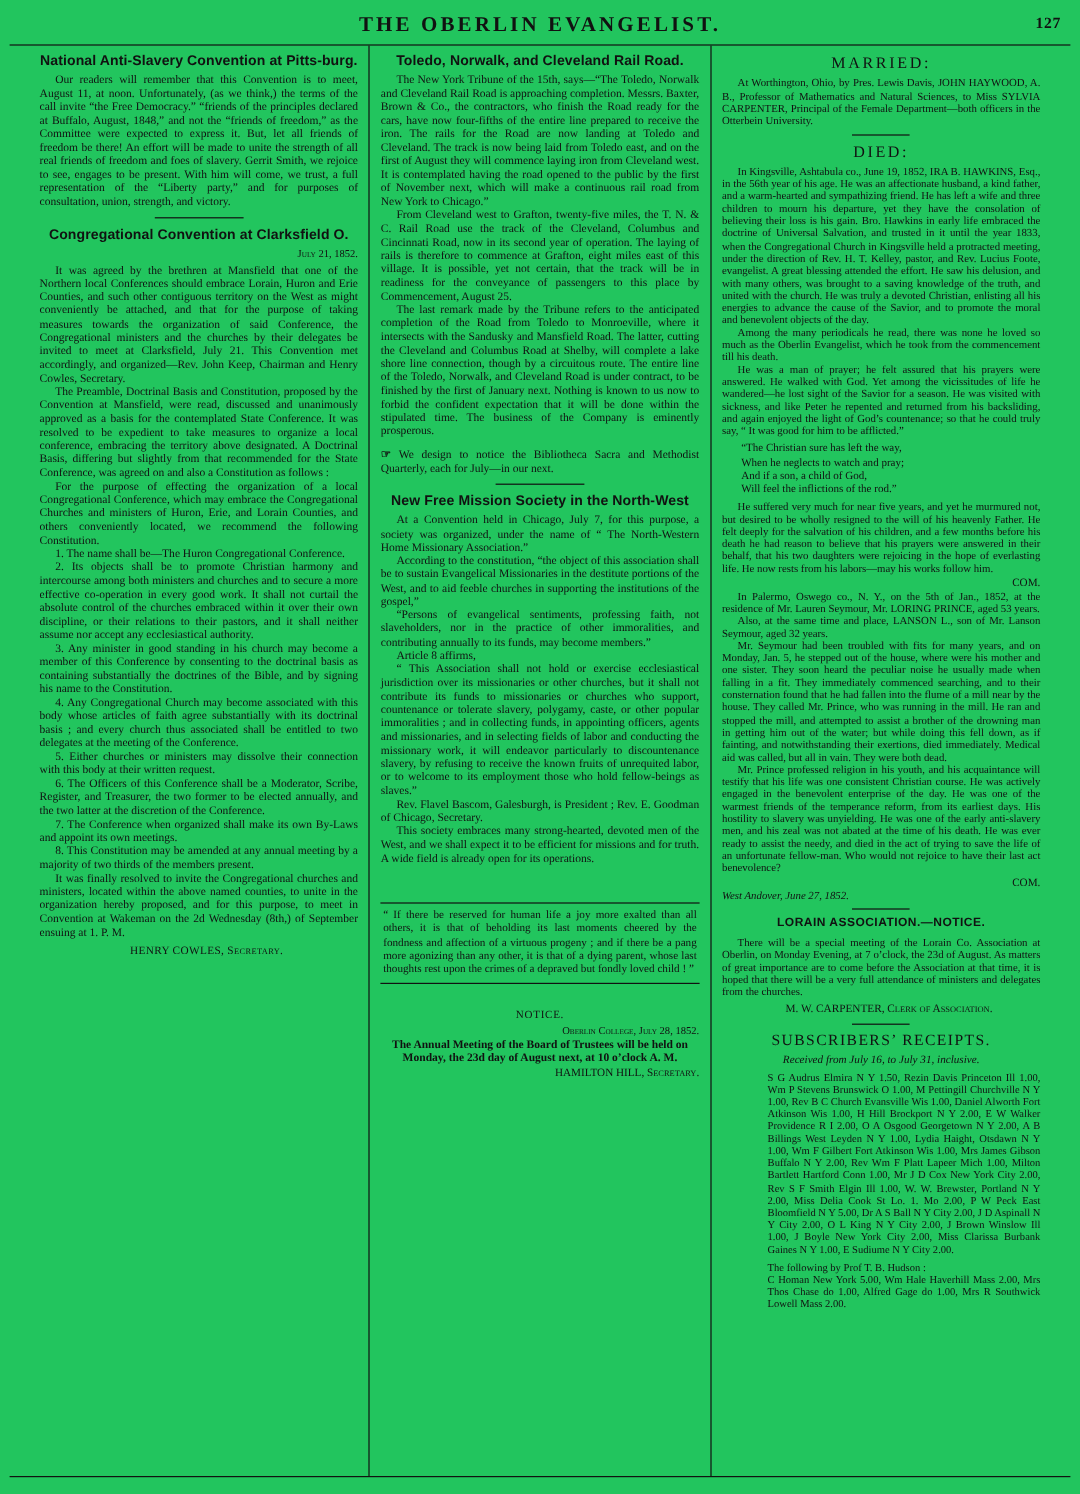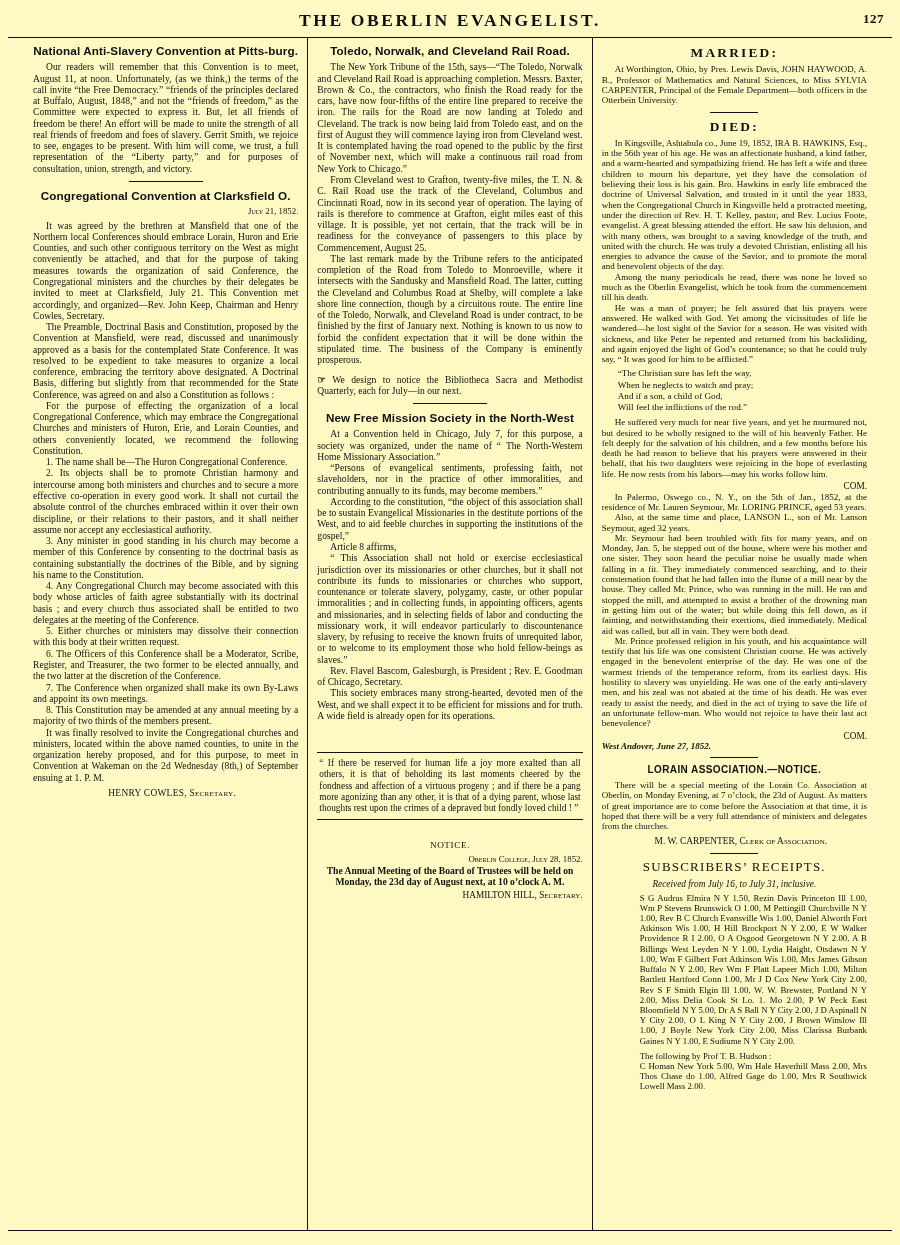--- a/index.html
+++ b/index.html
@@ -14,21 +14,21 @@
     color: #111;
     position: relative;
     overflow: hidden;
   }
   .page {
     width: 900px;
     height: 1245px;
     position: relative;
     padding: 0;
     box-sizing: border-box;
-    background: #fef9c3;
+    background: #22c55e;
   }
   
   .masthead {
     text-align: center;
     padding-top: 10px;
     padding-bottom: 2px;
     position: relative;
   }
   .masthead-title {
     font-family: "Liberation Serif", serif;
@@ -134,29 +134,29 @@
     letter-spacing: 0;
   }
   .notice-head {
     font-size: 9.2px;
     text-align: center;
     font-variant: small-caps;
     letter-spacing: 0.6px;
     margin: 4px 0 3px 0;
     font-weight: normal;
   }
-  .italic { font-style: italic; font-weight: bold; }
+  .italic { font-style: italic; }
   
   .c3head {
     font-family: "Liberation Serif", serif;
     font-size: 13.4px;
     text-align: center;
     letter-spacing: 2.2px;
     margin: 3px 0 4px 0;
-    font-weight: bold;
+    font-weight: normal;
   }
   .dense {
     font-size: 9.0px;
     line-height: 1.145;
   }
   .assoc-head {
     font-family: "Liberation Sans", sans-serif;
     font-size: 10px;
     font-weight: bold;
     text-align: center;
@@ -238,22 +238,22 @@
 
       <p class="noindent" style="margin-top:8px;">
         <span class="pointer">☞</span>
         <span>We design to notice the Bibliotheca Sacra and Methodist Quarterly, each for July—in our next.</span>
       </p>
 
       <hr class="divider">
 
       <h2 class="head">New Free Mission Society in the North-West</h2>
       <p>At a Convention held in Chicago, July 7, for this purpose, a society was organized, under the name of “ The North-Western Home Missionary Association.”</p>
+      <p>According to the constitution, “the object of this association shall be to sustain Evangelical Missionaries in the destitute portions of the West, and to aid feeble churches in supporting the institutions of the gospel,”</p>
       <p>“Persons of evangelical sentiments, professing faith, not slaveholders, nor in the practice of other immoralities, and contributing annually to its funds, may become members.”</p>
-      <p>According to the constitution, “the object of this association shall be to sustain Evangelical Missionaries in the destitute portions of the West, and to aid feeble churches in supporting the institutions of the gospel,”</p>
       <p>Article 8 affirms,</p>
       <p>“ This Association shall not hold or exercise ecclesiastical jurisdiction over its missionaries or other churches, but it shall not contribute its funds to missionaries or churches who support, countenance or tolerate slavery, polygamy, caste, or other popular immoralities ; and in collecting funds, in appointing officers, agents and missionaries, and in selecting fields of labor and conducting the missionary work, it will endeavor particularly to discountenance slavery, by refusing to receive the known fruits of unrequited labor, or to welcome to its employment those who hold fellow-beings as slaves.”</p>
       <p>Rev. Flavel Bascom, Galesburgh, is President ; Rev. E. Goodman of Chicago, Secretary.</p>
       <p>This society embraces many strong-hearted, devoted men of the West, and we shall expect it to be efficient for missions and for truth. A wide field is already open for its operations.</p>
 
       <div style="height:22px;"></div>
 
       <div class="quoteblock">
         <p class="noindent">“ If there be reserved for human life a joy more exalted than all others, it is that of beholding its last moments cheered by the fondness and affection of a virtuous progeny ; and if there be a pang more agonizing than any other, it is that of a dying parent, whose last thoughts rest upon the crimes of a depraved but fondly loved child ! ”</p>
       </div>

